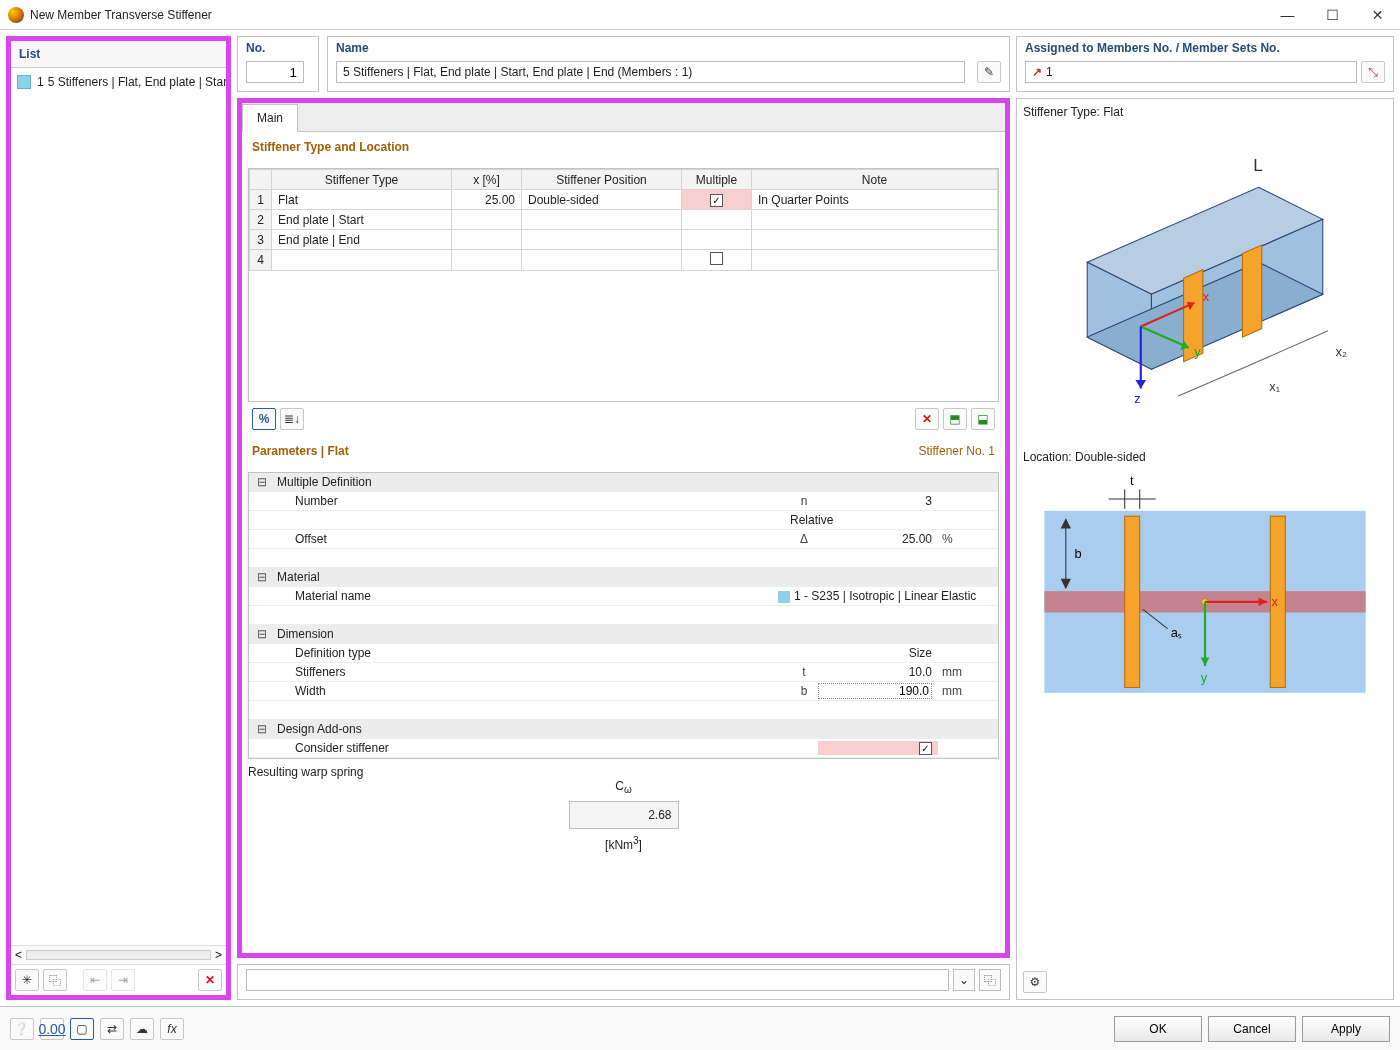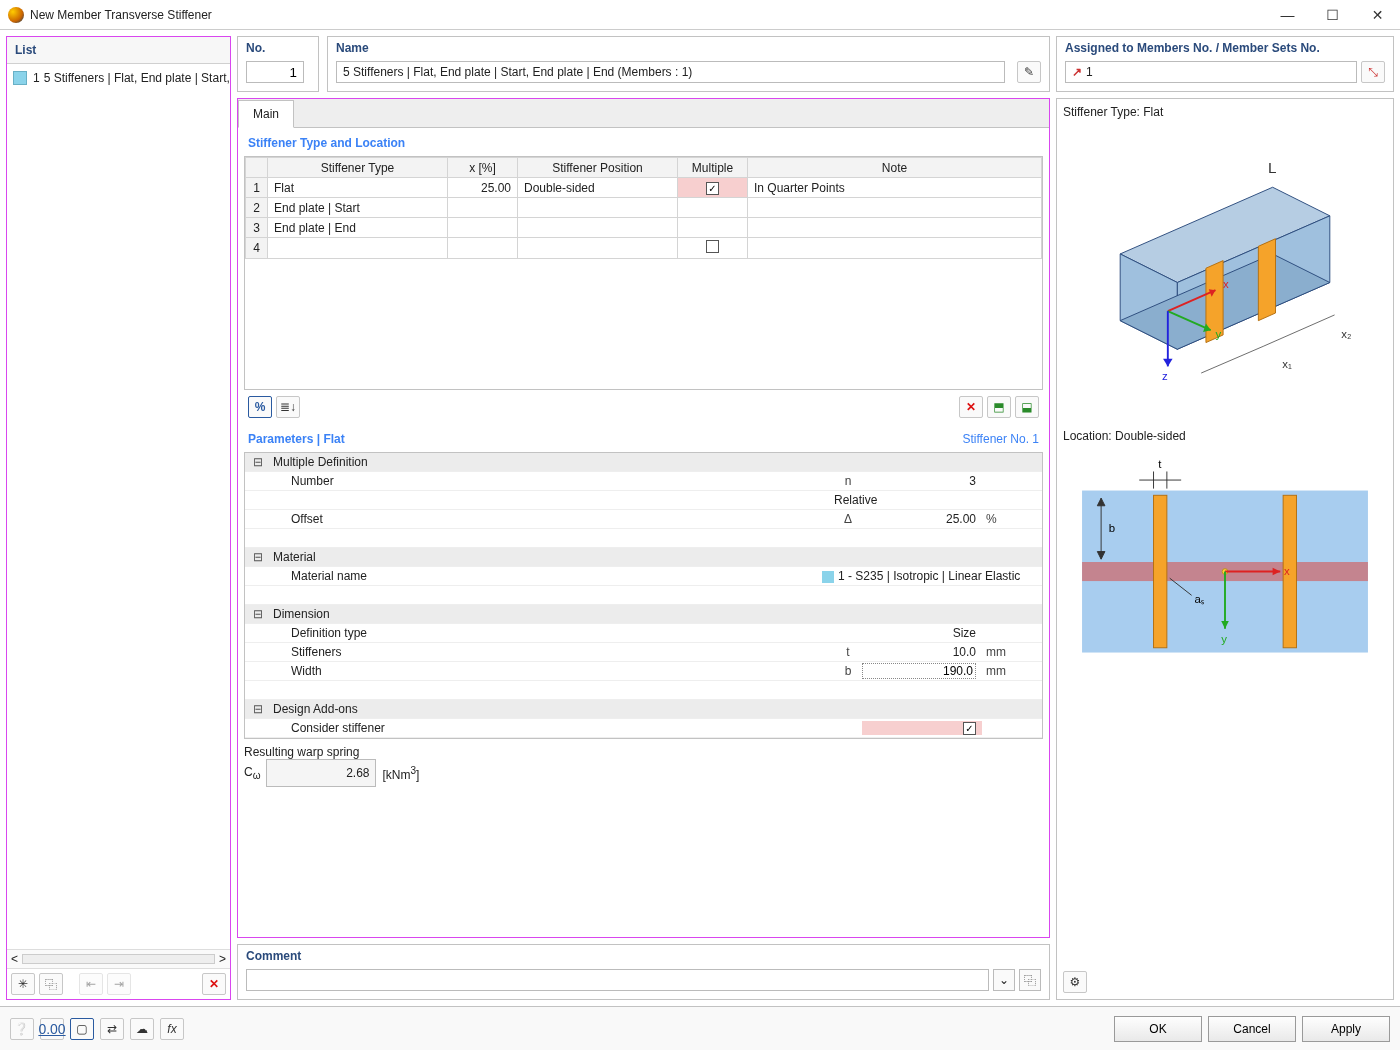--- a/index.html
+++ b/index.html
@@ -3,21 +3,21 @@
 <meta charset="utf-8">
 <style>
 * { box-sizing: border-box; font-family: "Segoe UI", Tahoma, sans-serif; }
 body { margin: 0; background: #fff; color: #222; font-size: 12px; overflow: hidden; }
 .titlebar { height: 30px; display: flex; align-items: center; padding: 0 0 0 8px; border-bottom: 1px solid #ccc; }
 .titlebar .app-icon { width: 16px; height: 16px; margin-right: 6px; border-radius:50%; background: radial-gradient(circle at 30% 30%, #fc0, #c60 60%, #036); }
 .titlebar .title { flex: 0 0 auto; font-size: 12px; }
 .titlebar .spacer { flex: 1; }
 .titlebar .winbtn { width: 45px; height: 30px; display:flex; align-items:center; justify-content:center; font-size:14px; color:#333; }
 .shell { display: flex; height: calc(100vh - 30px - 44px); padding: 6px; gap: 6px; }
-.panel { border: 1px solid #d946ef; background:#fff; }
+.panel { border: 5px solid #d946ef; background:#fff; }
 .left-pane { width: 225px; display:flex; flex-direction:column; }
 .left-header { background:#f7f7f7; padding:6px 8px; font-weight:700; color:#2a4a7b; border-bottom:1px solid #d0d0d0; }
 .left-list { flex:1; overflow:hidden; padding:4px 0; }
 .list-row { display:flex; align-items:center; height:20px; padding:0 6px; white-space:nowrap; }
 .list-row .swatch { width:14px; height:14px; background:#8ad3ea; margin-right:6px; flex:0 0 auto; border:1px solid #68b0c6;}
 .list-row .idx { width:14px; text-align:right; margin-right:4px; }
 .list-scroll { display:flex; align-items:center; justify-content:space-between; padding:2px 4px; border-top:1px solid #ddd; background:#fafafa;}
 .left-toolbar { display:flex; align-items:center; gap:4px; padding:4px; border-top:1px solid #ddd; }
 .icon-btn { width:24px; height:22px; border:1px solid #c7c7c7; background:#fafafa; display:flex; align-items:center; justify-content:center; font-size:12px; color:#333; border-radius:2px;}
 .icon-btn.red { color:#d11; font-weight:700; }
@@ -26,21 +26,21 @@
 .top-fields { display:flex; gap:8px; }
 .field-block { border:1px solid #c2c2c2; padding:4px 8px 8px; }
 .field-label { font-weight:700; color:#2a4a7b; margin-bottom:6px; font-size:12px;}
 .field-no { width:82px; }
 .no-input { width:58px; height:22px; border:1px solid #bbb; text-align:right; padding:0 6px; background:#fff;}
 .field-name { flex:1; display:flex; flex-direction:column;}
 .name-row { display:flex; gap:12px; }
 .name-input { flex:1; height:22px; border:1px solid #bbb; padding:0 6px; background:#fff; display:flex; align-items:center; }
 .tab-strip { display:flex; border-bottom:1px solid #c2c2c2; background:#eee; }
 .tab { padding:6px 14px; background:#fff; border:1px solid #c2c2c2; border-bottom:1px solid #fff; margin-right:2px; position:relative; top:1px;}
-.section-title { font-weight:700; color:#3b82f6; padding:8px 4px 6px; }
+.section-title { font-weight:700; color:#a16207; padding:8px 4px 14px; }
 .stiff-table { width:100%; border-collapse:collapse; }
 .stiff-table th, .stiff-table td { border:1px solid #d4d4d4; padding:2px 6px; height:20px; font-size:12px; }
 .stiff-table th { background:#f3f3f3; font-weight:400; text-align:center; }
 .stiff-table td.rownum { background:#f3f3f3; text-align:center; width:22px;}
 .stiff-table td.num { text-align:right; }
 .stiff-table td.center { text-align:center; }
 .pink { background:#f7cfcf; }
 .table-wrap { border:1px solid #c2c2c2; }
 .table-empty { height:130px; background:linear-gradient(#fff,#fff); }
 .table-toolbar { display:flex; justify-content:space-between; padding:6px 4px; }
@@ -53,27 +53,27 @@
 .tree-row .toggle { text-align:center; color:#555; cursor:default;}
 .tree-row .lbl { padding-left:22px; }
 .tree-row.group .lbl { padding-left:4px; }
 .tree-row .sym { text-align:center; color:#444;}
 .tree-row .val { text-align:right; padding-right:6px;}
 .tree-row .unit { padding-left:4px; color:#444;}
 .tree-row .val input { width:100%; border:1px dotted #888; text-align:right; height:16px; font-size:12px;}
 .material-swatch { display:inline-block; width:12px; height:12px; background:#8ad3ea; vertical-align:middle; margin-right:4px;}
 .pink-cell { background:#f7cfcf; text-align:center;}
 .warp-block { padding-top:6px; }
-.warp-row { display:flex; align-items:center; gap:6px; }
+.warp-row { display:flex; align-items:center; gap:6px;flex-direction:column; }
 .readonly-box { width:110px; height:28px; border:1px solid #bbb; background:#f5f5f5; text-align:right; padding:0 6px; display:flex; align-items:center; justify-content:flex-end;}
 .comment-block { border:1px solid #c2c2c2; padding:4px 8px 8px;}
 .comment-row { display:flex; gap:4px; }
 .comment-input { flex:1; height:22px; border:1px solid #bbb; background:#fff;}
 .chevbtn { width:22px; height:22px; border:1px solid #bbb; background:#fafafa; display:flex; align-items:center; justify-content:center;}
-.right-pane { width:338px; display:flex; flex-direction:column; gap:6px;}
+.right-pane { width:378px; display:flex; flex-direction:column; gap:6px;}
 .assigned-block { border:1px solid #c2c2c2; padding:4px 8px 8px; }
 .assigned-row { display:flex; gap:4px; align-items:center; }
 .assigned-input { flex:1; height:22px; border:1px solid #bbb; padding:0 6px; display:flex; align-items:center; gap:4px;}
 .preview-pane { flex:1; border:1px solid #c2c2c2; padding:6px; display:flex; flex-direction:column; }
 .preview-pane .title { font-size:12px; margin-bottom:4px; }
 .preview-iso { flex:0 0 300px; position:relative; }
 .preview-sec { flex:0 0 230px; position:relative; }
 .preview-toolbar { margin-top:auto; }
 .footer { height:44px; display:flex; align-items:center; padding:0 10px; gap:6px; border-top:1px solid #c2c2c2; background:#f9f9f9;}
 .footer .spacer { flex:1;}
@@ -302,21 +302,20 @@
         <div>Resulting warp spring</div>
         <div class="warp-row">
           <span>C<sub>ω</sub></span>
           <div class="readonly-box">2.68</div>
           <span>[kNm<sup>3</sup>]</span>
         </div>
       </div>
     </div>
 
     <div class="comment-block">
-      <div class="field-label">Comment</div>
       <div class="comment-row">
         <input class="comment-input" style="">
         <div class="chevbtn">⌄</div>
         <div class="chevbtn">⿻</div>
       </div>
     </div>
   </div>
 
   <div class="right-pane">
     <div class="assigned-block">

